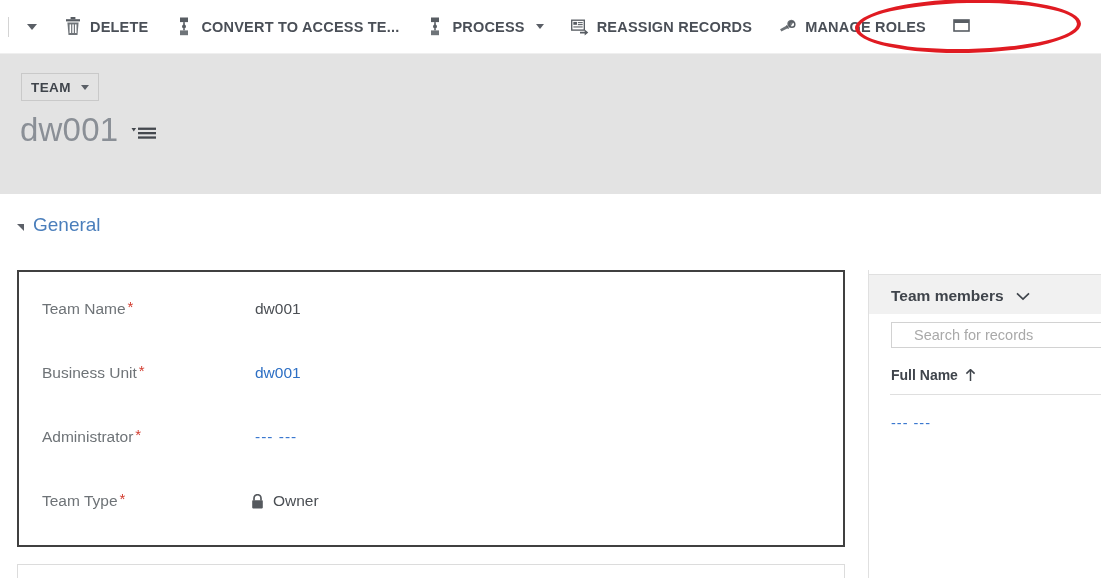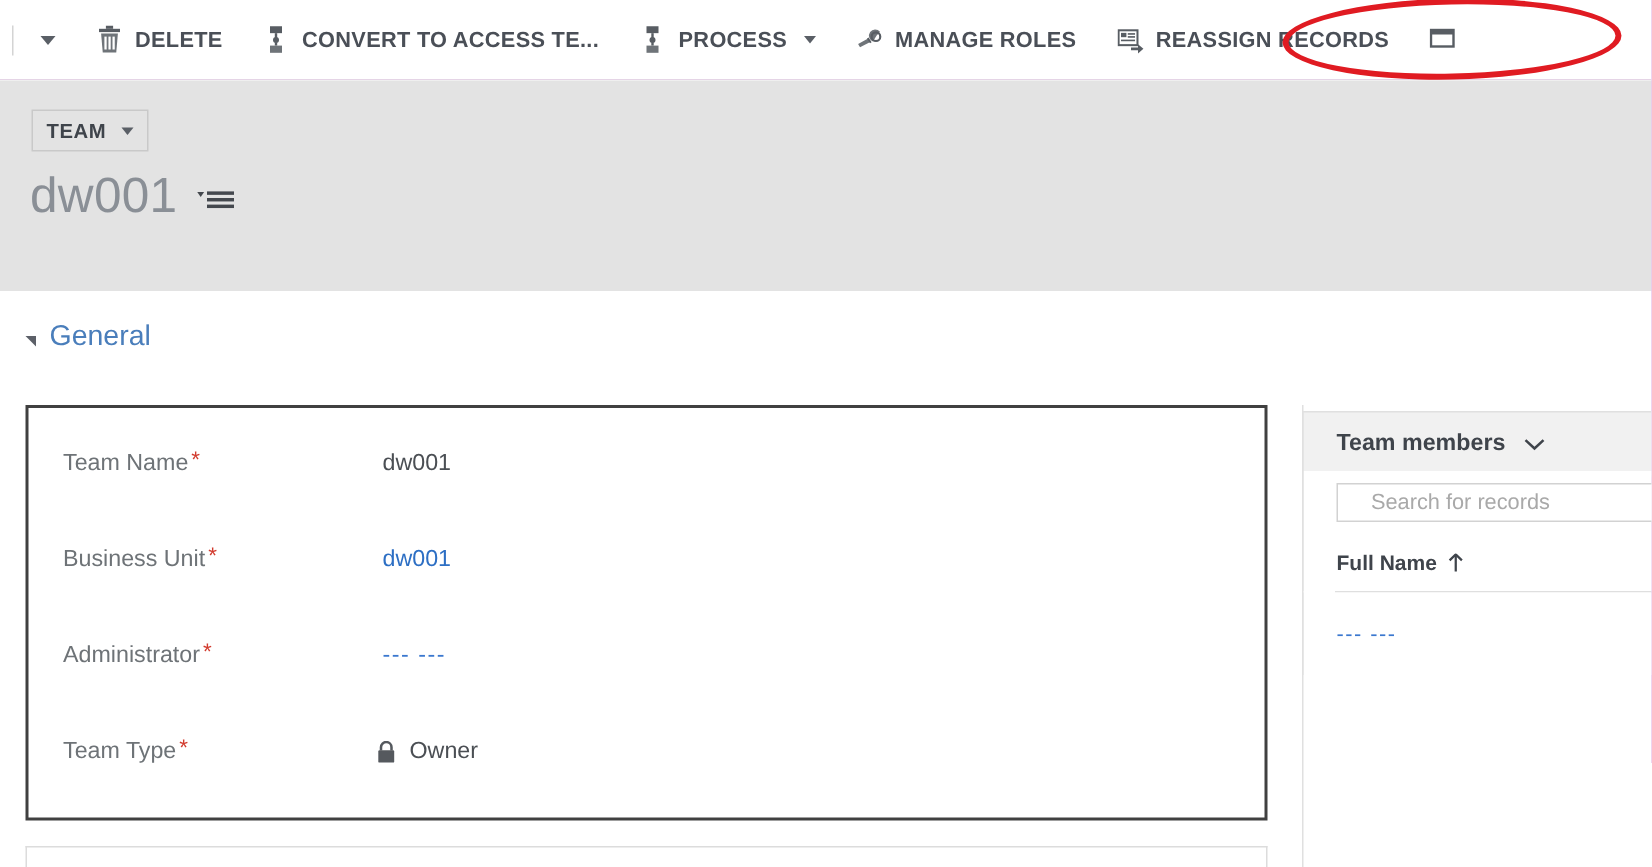--- a/index.html
+++ b/index.html
@@ -2,21 +2,21 @@
 <html><head>
 <meta charset="utf-8">
 <style>
   * { box-sizing: border-box; margin: 0; padding: 0; }
   html, body {
     width: 1101px; height: 578px;
     background: #ffffff;
     font-family: "Liberation Sans", sans-serif;
     overflow: hidden;
   }
-  .screen { position: relative; width: 1101px; height: 578px; background:#a21caf; }
+  .screen { position: relative; width: 1101px; height: 578px; background:#86efac; }
 
   
   .cmdbar {
     position: absolute; left:0; top:0; width:1101px; height:53px;
     background:#ffffff;
     display:flex; align-items:center;
     overflow:hidden;
     white-space:nowrap;
   }
   .cmd-sep {
@@ -202,38 +202,38 @@
         <circle cx="9" cy="9.6" r="2" fill="#585d63"></circle>
         <rect x="8.2" y="11.2" width="1.6" height="2.2" fill="#585d63"></rect>
         <rect x="5" y="13.4" width="8" height="4.8" fill="#6f7479"></rect>
       </svg>
       <span class="lbl">PROCESS</span>
       <span class="caret sm"></span>
     </div>
 
     <div class="cmd-btn">
       <svg class="cmd-ico" viewBox="0 0 20 19">
-        <path d="M1.2 12.6 l7.4 -4.1 l1.6 2.7 l-7.6 3.8 z" fill="#6f7479"></path>
-        <path d="M17.4 3.6 a4.6 4.6 0 1 0 -5.2 7.2 l2.6 -4.3 z" fill="#6f7479"></path>
-        <circle cx="14.4" cy="7.2" r="3.2" fill="none" stroke="#585d63" stroke-width="1.6"></circle>
-        <path d="M8.4 8.2 l2.2 3.6" stroke="#585d63" stroke-width="1.4" fill="none"></path>
-      </svg>
-      <span class="lbl">MANAGE ROLES</span>
-    </div>
-
-    <div class="cmd-btn">
-      <svg class="cmd-ico" viewBox="0 0 20 19">
         <rect x="0.8" y="2.5" width="14" height="11" fill="none" stroke="#585d63" stroke-width="1.5"></rect>
         <rect x="2.6" y="4.4" width="4" height="3.2" fill="#585d63"></rect>
         <rect x="7.6" y="4.6" width="5.4" height="1.2" fill="#585d63"></rect>
         <rect x="7.6" y="6.8" width="5.4" height="1.2" fill="#585d63"></rect>
         <rect x="2.6" y="9.4" width="10.4" height="1.2" fill="#585d63"></rect>
         <path d="M10 15.2 h5.2 v-2.4 l4 3.4 l-4 3.4 v-2.4 h-5.2 z" fill="#585d63"></path>
       </svg>
       <span class="lbl">REASSIGN RECORDS</span>
+    </div>
+
+    <div class="cmd-btn">
+      <svg class="cmd-ico" viewBox="0 0 20 19">
+        <path d="M1.2 12.6 l7.4 -4.1 l1.6 2.7 l-7.6 3.8 z" fill="#6f7479"></path>
+        <path d="M17.4 3.6 a4.6 4.6 0 1 0 -5.2 7.2 l2.6 -4.3 z" fill="#6f7479"></path>
+        <circle cx="14.4" cy="7.2" r="3.2" fill="none" stroke="#585d63" stroke-width="1.6"></circle>
+        <path d="M8.4 8.2 l2.2 3.6" stroke="#585d63" stroke-width="1.4" fill="none"></path>
+      </svg>
+      <span class="lbl">MANAGE ROLES</span>
     </div>
 
     <div class="cmd-btn">
       <svg class="cmd-ico" viewBox="0 0 18 19">
         <rect x="1" y="3" width="15" height="11" fill="none" stroke="#585d63" stroke-width="1.6"></rect>
         <rect x="1" y="3" width="15" height="3" fill="#585d63"></rect>
       </svg>
     </div>
   </div>
 

